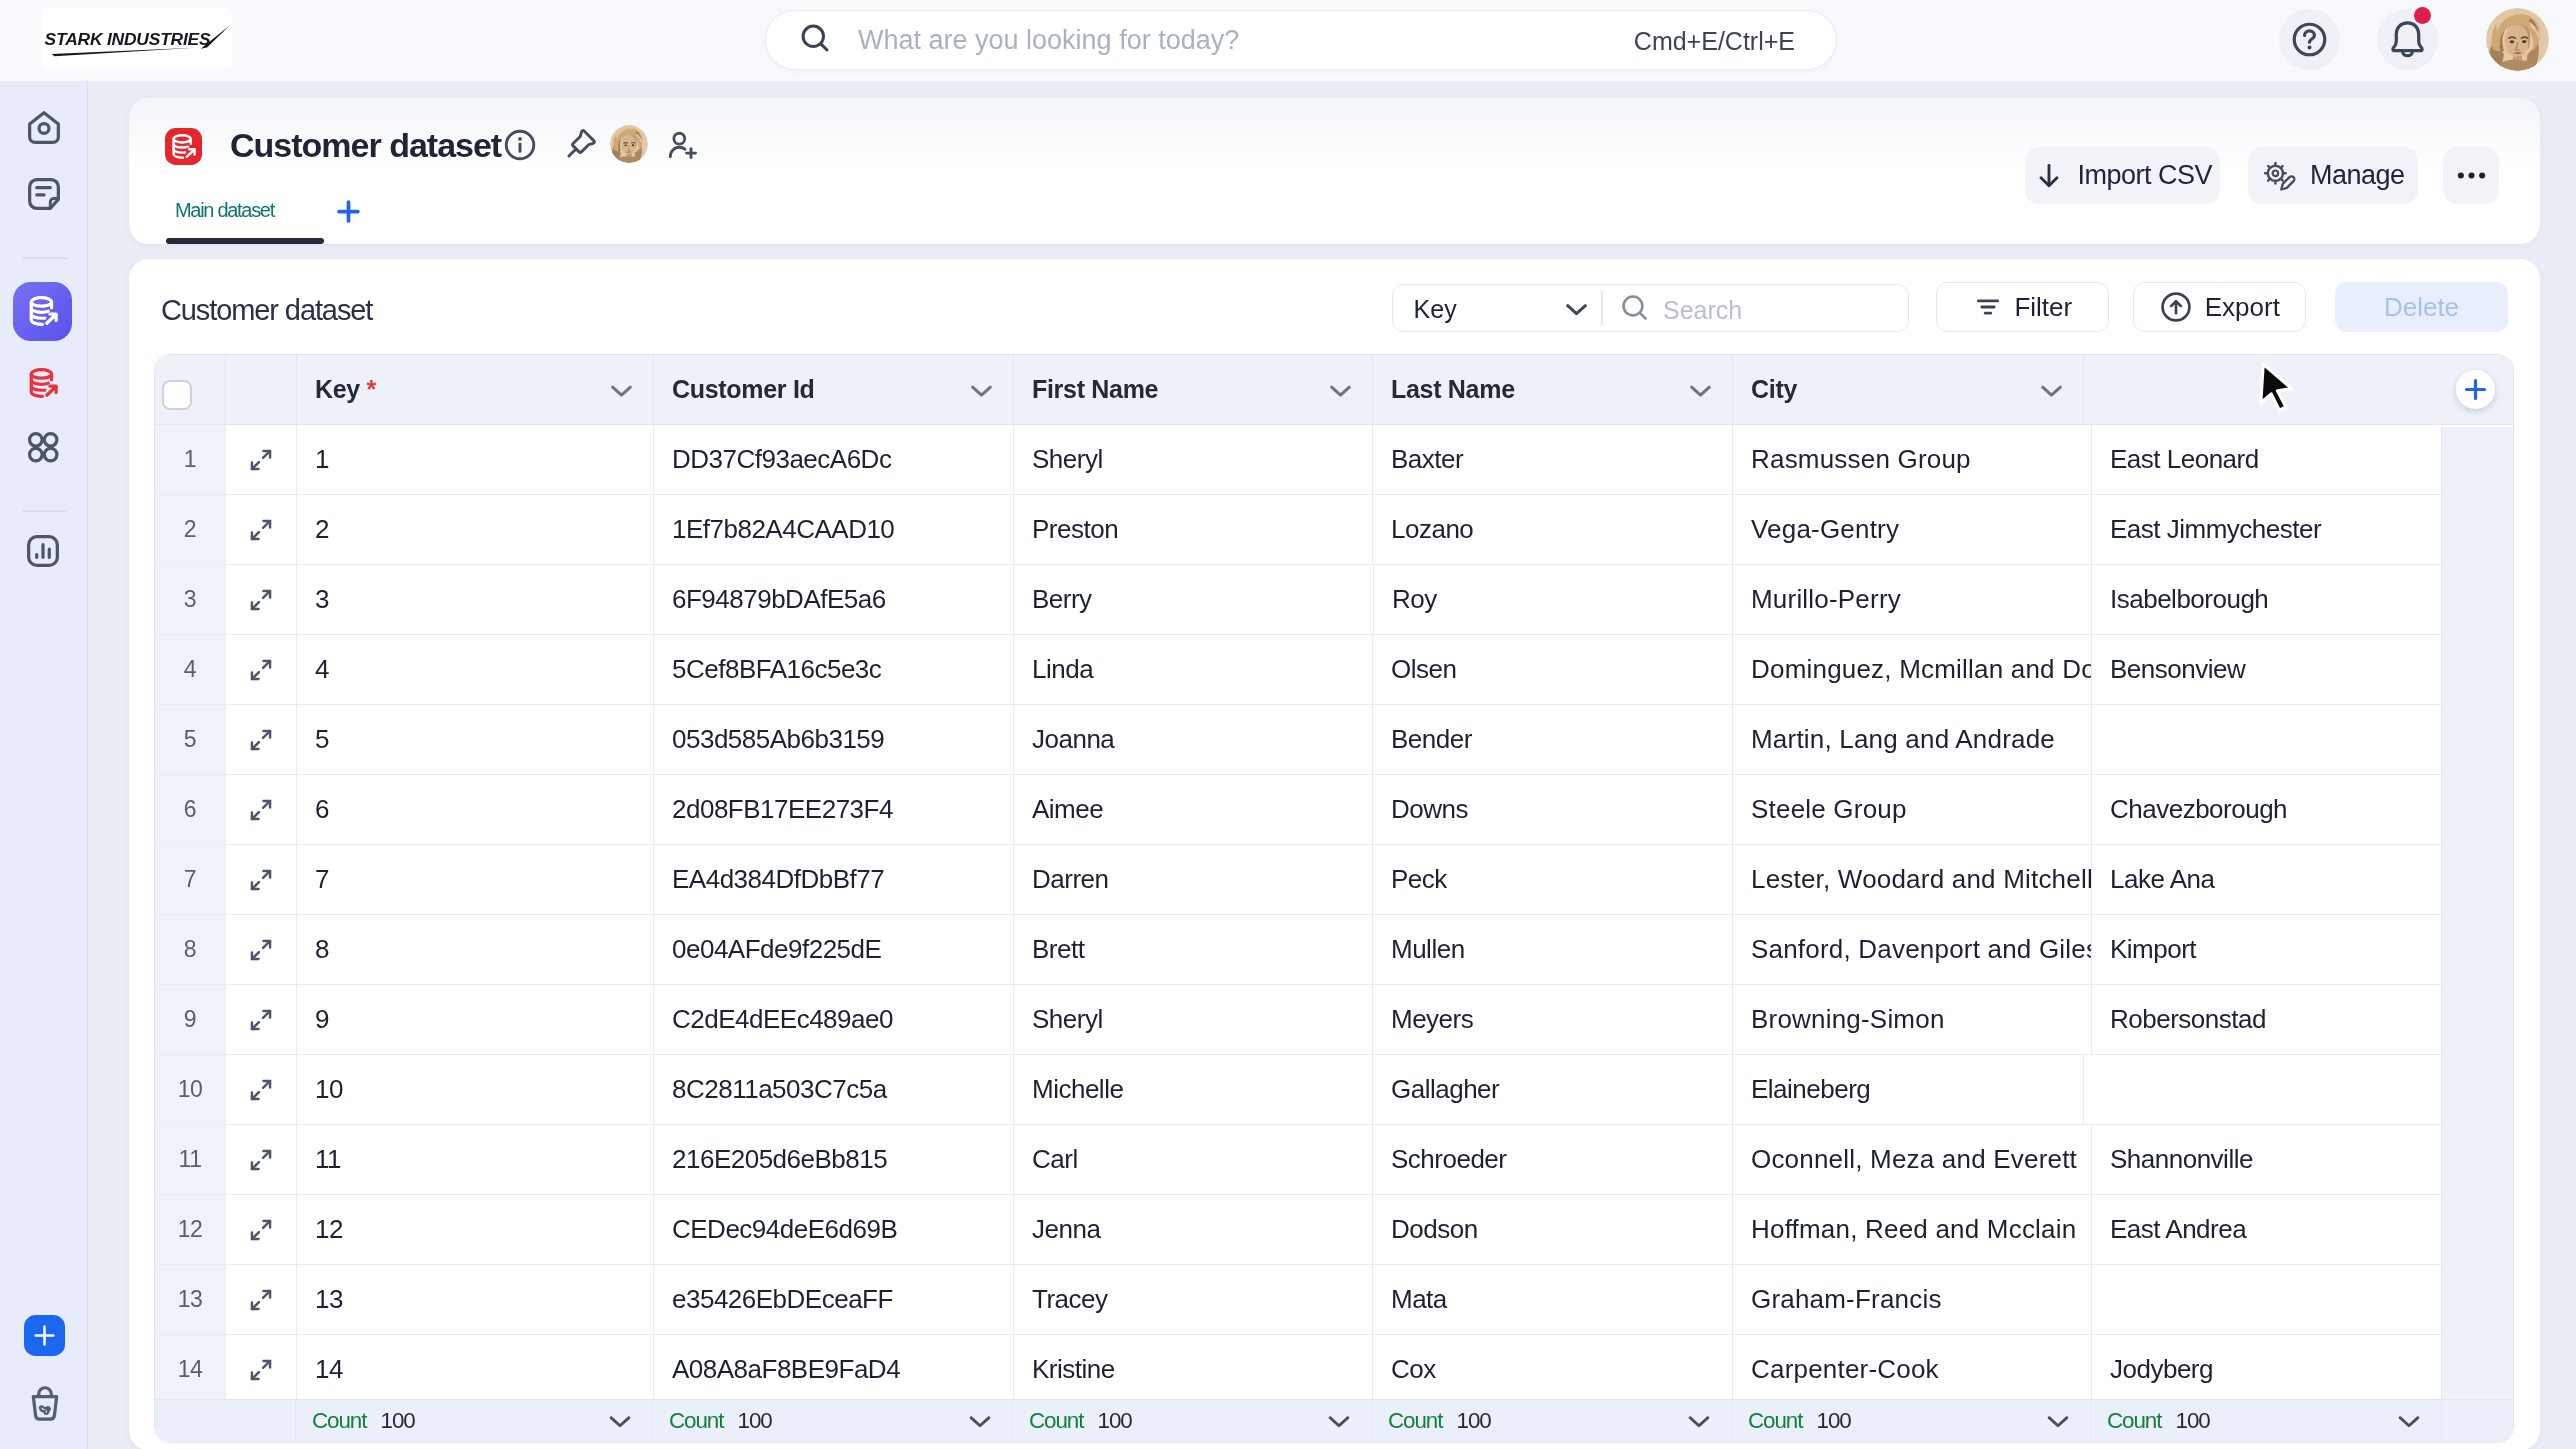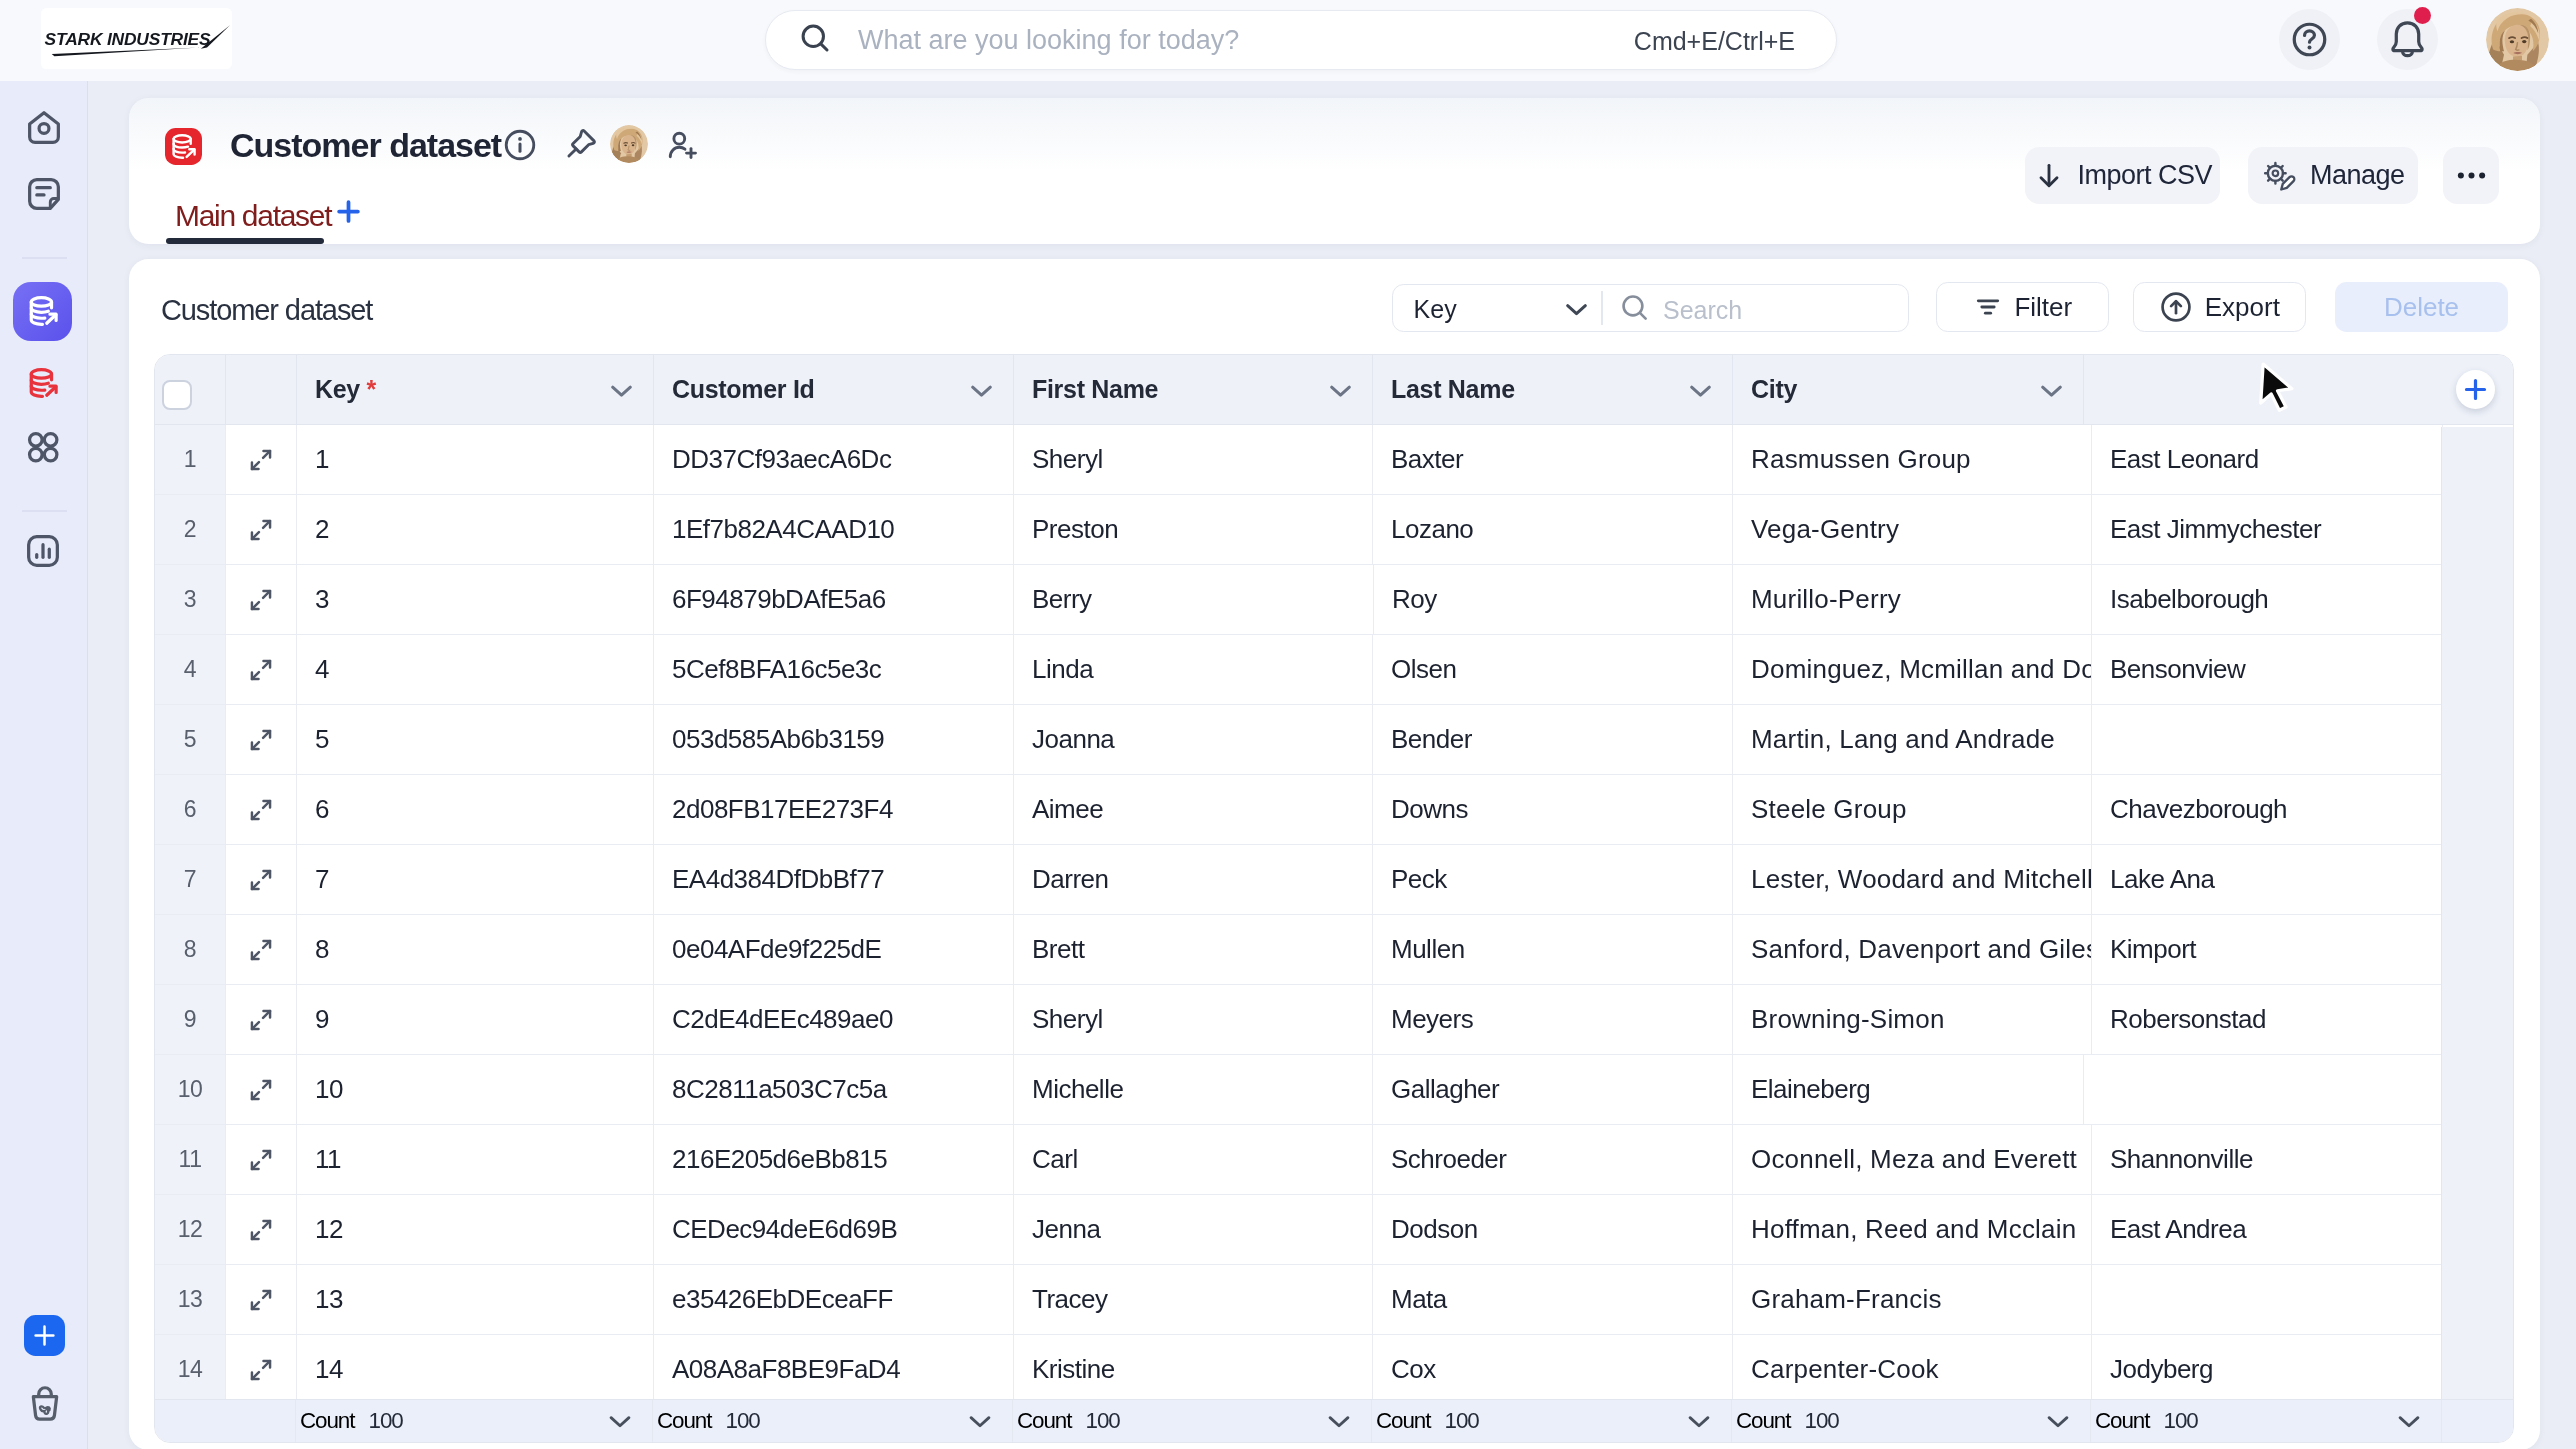--- a/index.html
+++ b/index.html
@@ -15,42 +15,42 @@
 
 .sidebar{left:0;top:81px;width:88px;height:1369px;background:#e8ebf9;border-right:1.8px solid #dadef2}
 .snavdiv{left:21.5px;width:45px;height:1.8px;background:#dcdff2}
 .stile{left:13.4px;top:282px;width:59px;height:59px;border-radius:18px;background:linear-gradient(135deg,#7770f4,#5a51ec)}
 .plusbtn{left:24px;top:1315px;width:41px;height:41px;border-radius:11.6px;background:#1b67ef}
 
 .card1{left:129px;top:98px;width:2411px;height:146px;border-radius:19.7px;background:linear-gradient(180deg,#f2f5f9 0%,#ffffff 50%);box-shadow:0 1.8px 7.2px rgba(35,50,90,.05)}
 .card2{left:129px;top:259px;width:2411px;height:1191px;border-radius:19.7px;background:#fff;box-shadow:0 1.8px 7.2px rgba(35,50,90,.05)}
 .redtile{left:165px;top:128px;width:37px;height:37px;border-radius:10.7px;background:#e5262c}
 .title{left:230px;top:126px;font-size:34px;font-weight:700;color:#1f2534;letter-spacing:-1px}
-.tab{left:175px;top:199px;font-size:30px;font-weight:500;color:#7f1d1d;letter-spacing:-1.3px}
+.tab{left:175px;top:199px;font-size:20px;font-weight:500;color:#0f766e;letter-spacing:-1.3px}
 .tabline{left:166px;top:238px;width:158px;height:6.3px;background:#232b3b;border-radius:3.6px}
 .hbtn{top:147px;height:57px;border-radius:14.3px;background:#f1f3f8;display:flex;align-items:center;justify-content:center;font-size:27px;font-weight:500;color:#20263a;gap:12.5px;letter-spacing:-0.5px}
 
 .tlabel{left:161px;top:294px;font-size:29px;color:#2a3140;letter-spacing:-1.1px}
 .combo{left:1392px;top:284px;width:517px;height:48px;border:1.8px solid #e3e7ef;border-radius:11.6px;background:#fff}
 .tbtn{top:282px;height:50px;border:1.8px solid #e3e7ef;border-radius:11.6px;background:#fff;display:flex;align-items:center;justify-content:center;font-size:26px;color:#1d2332;gap:11.6px}
 .delete{left:2335px;top:282px;width:173px;height:50px;border-radius:11.6px;background:#e8eefb;display:flex;align-items:center;justify-content:center;font-size:26px;color:#a7c0ee;font-weight:400}
 
 .tbl{left:154px;top:354px;width:2360px;height:1089px;border:1.8px solid #e2e6ee;border-radius:16px;background:#fff;overflow:hidden}
 .hrow{display:flex;height:70px;background:#eef1f8;border-bottom:1.8px solid #e2e6ee}
 .hcell{position:relative;height:100%;border-right:1.8px solid #e2e6ee;font-size:25px;font-weight:700;color:#242a38;display:flex;align-items:center;letter-spacing:-0.4px}
 .hcell:last-child{border-right:none}
 .hcell .lbl{margin-left:18px;letter-spacing:-0.3px}
 .chev{position:absolute;right:19.7px;top:50%;transform:translateY(-50%)}
 .trow{display:flex;height:70px;border-bottom:1.8px solid #e9ecf2;background:#fff}
 .tcell{position:relative;height:100%;border-right:1.8px solid #e9ecf2;font-size:26px;color:#1d2230;display:flex;align-items:center;overflow:hidden;white-space:nowrap;flex-shrink:0;letter-spacing:-0.5px}
 .tcell .txt{margin-left:18px}
 .rn{justify-content:center;background:#eff2f9;font-size:23px;color:#59606d}
 .sumrow{position:absolute;left:0;bottom:0;height:43px;width:100%;background:#eaeffa;border-top:1.8px solid #e2e6ee;display:flex}
 .scell{position:relative;height:100%;flex-shrink:0;display:flex;align-items:center;font-size:22.4px;letter-spacing:-1.1px;border-right:1.8px solid #e4e8f0}
-.scell .c1{margin-left:4px;color:#000000}
+.scell .c1{margin-left:16px;color:#15803d}
 .scell .c2{margin-left:14.3px;color:#242a38}
 .pluscol{position:absolute;top:72px;right:0;width:72px;height:1017px;background:#eef1f8;border-left:1.8px solid #e2e6ee}
 .pcirc{position:absolute;left:2476px;top:390px;width:39px;height:39px;margin:-19.7px 0 0 -19.7px;border-radius:50%;background:#fff;box-shadow:0 2.7px 7.2px rgba(30,50,90,.18);display:flex;align-items:center;justify-content:center}
 </style></head><body>
 <div class="abs topbar"></div>
 <div class="abs logobox"><svg width="191" height="61" viewBox="0 0 214 68" fill="none">
 <text x="4" y="41" font-family="Liberation Sans,sans-serif" font-size="19.5" font-weight="700" font-style="italic" letter-spacing="-0.2" fill="#15181e">STARK INDUSTRIES</text>
 <path d="M12 51.5 L178 44 L182 43.8 L15 54 Z" fill="#15181e"></path>
 <path d="M179 45.5 L212 19 L186 44.2 Z" fill="#15181e"></path>
 </svg></div>

